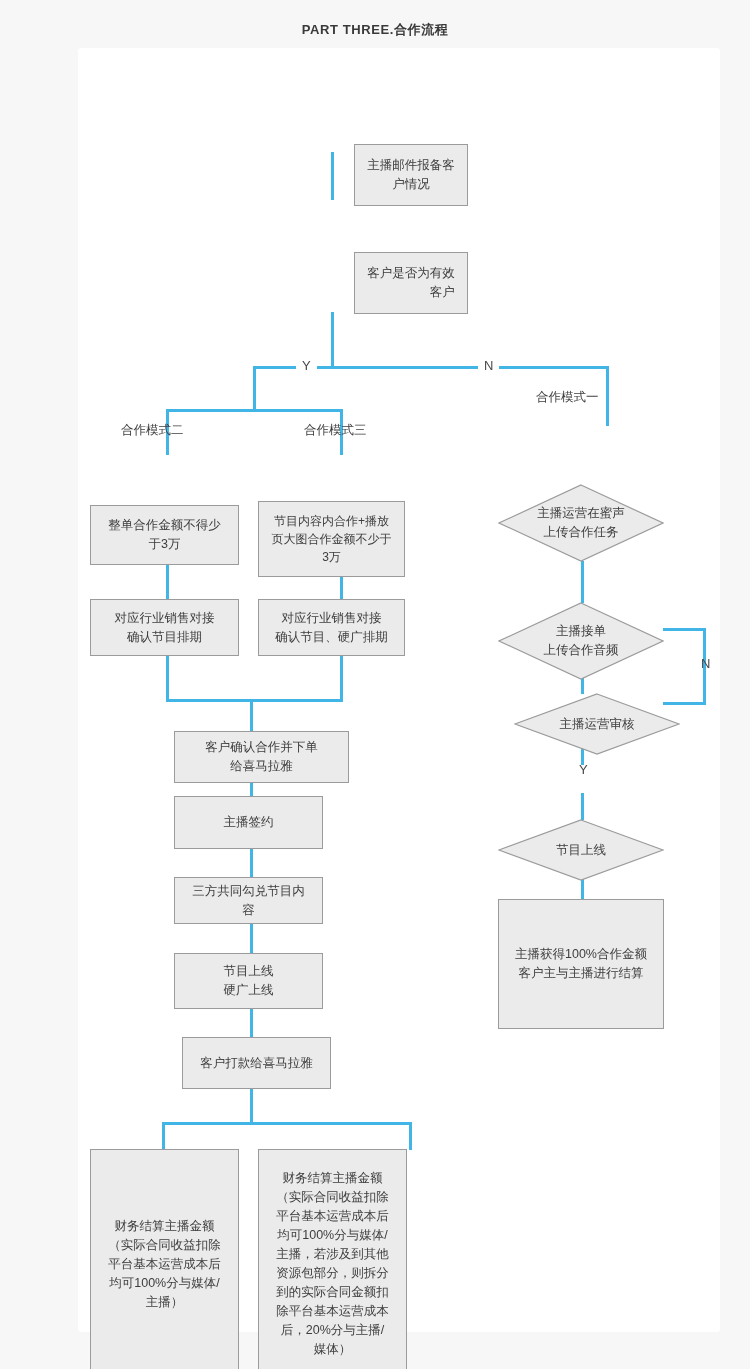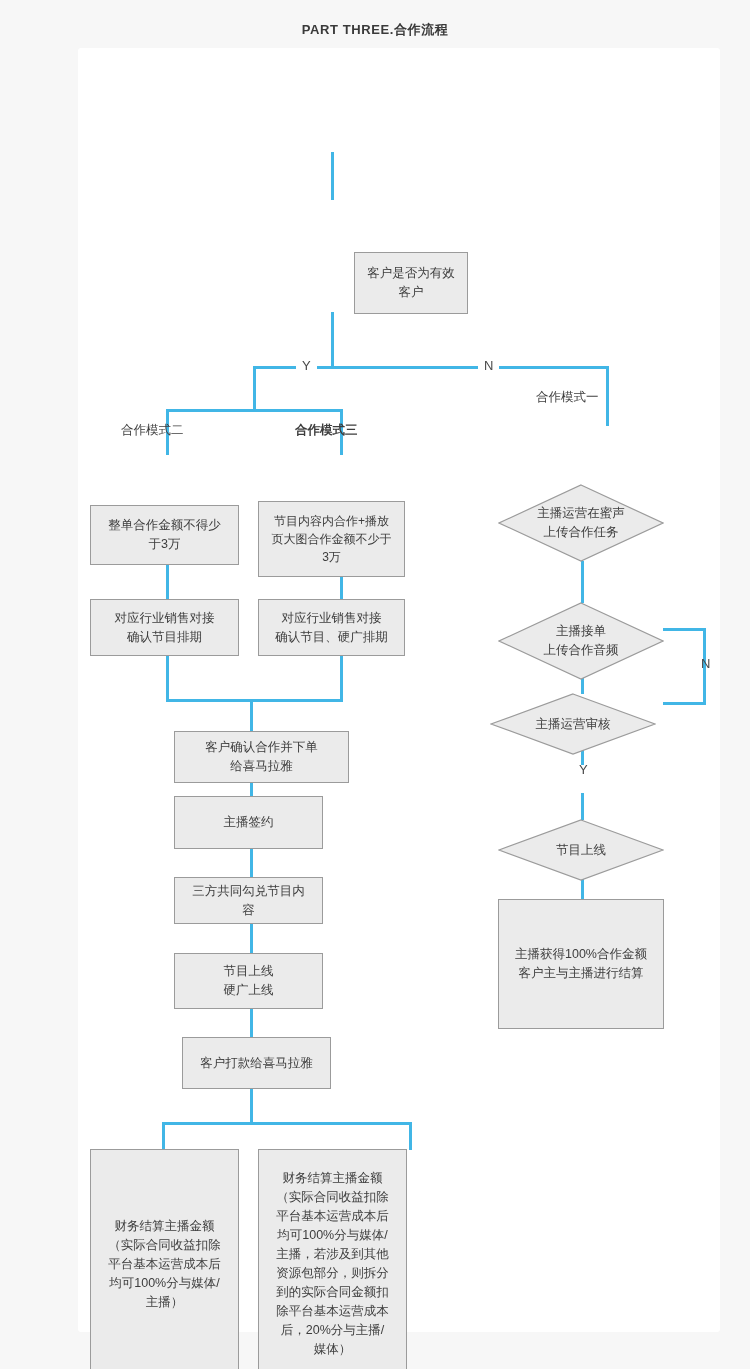--- a/index.html
+++ b/index.html
@@ -123,29 +123,31 @@
 
     <div class="ln lnh" style="left:585px;top:654px;width:43px;"></div>
     <div class="ln lnv" style="left:625px;top:580px;height:77px;"></div>
     <div class="ln lnh" style="left:585px;top:580px;width:43px;"></div>
 
     <div class="ln lnv" style="left:503px;top:695px;height:22px;"></div>
     <div class="ln lnv" style="left:503px;top:745px;height:27px;"></div>
 
     <div class="ln lnv" style="left:503px;top:822px;height:30px;"></div>
 
-
-    <div class="node" style="left:276px;top:204px;width:114px;height:62px;">客户是否为有效
+    <div class="node" style="left:276px;top:96px;width:114px;height:62px;">主播邮件报备客
+户情况</div>
+
+    <div class="node" style="left:276px;top:204px;width:114px;height:62px;text-align:right;">客户是否为有效
 客户</div>
 
     <div class="elabel" style="left:218px;top:310px;">Y</div>
     <div class="elabel" style="left:400px;top:310px;">N</div>
 
     <div class="clabel" style="left:43px;top:374px;">合作模式二</div>
-    <div class="clabel" style="left:217px;top:374px;font-weight:bold;">合作模式三</div>
+    <div class="clabel" style="left:226px;top:374px;">合作模式三</div>
     <div class="clabel" style="left:458px;top:341px;">合作模式一</div>
 
     <div class="node" style="left:12px;top:457px;width:149px;height:60px;">整单合作金额不得少
 于3万</div>
     <div class="node" style="left:12px;top:551px;width:149px;height:57px;">对应行业销售对接
 确认节目排期</div>
 
     <div class="node small" style="left:180px;top:453px;width:147px;height:76px;">节目内容内合作+播放
 页大图合作金额不少于
 3万</div>
@@ -190,21 +192,21 @@
     <div class="diamond" style="left:420px;top:554px;width:166px;height:78px;">
       <div class="shape">
         <svg viewBox="0 0 166 78" preserveAspectRatio="none">
           <polygon points="83,1 165,39 83,77 1,39" fill="#ebebeb" stroke="#9b9b9b" stroke-width="1.2"></polygon>
         </svg>
       </div>
       <div class="dlabel">主播接单
 上传合作音频</div>
     </div>
 
-    <div class="diamond" style="left:412px;top:645px;width:166px;height:62px;">
+    <div class="diamond" style="left:436px;top:645px;width:166px;height:62px;">
       <div class="shape">
         <svg viewBox="0 0 166 62" preserveAspectRatio="none">
           <polygon points="83,1 165,31 83,61 1,31" fill="#ebebeb" stroke="#9b9b9b" stroke-width="1.2"></polygon>
         </svg>
       </div>
       <div class="dlabel">主播运营审核</div>
     </div>
 
     <div class="diamond" style="left:420px;top:771px;width:166px;height:62px;">
       <div class="shape">

